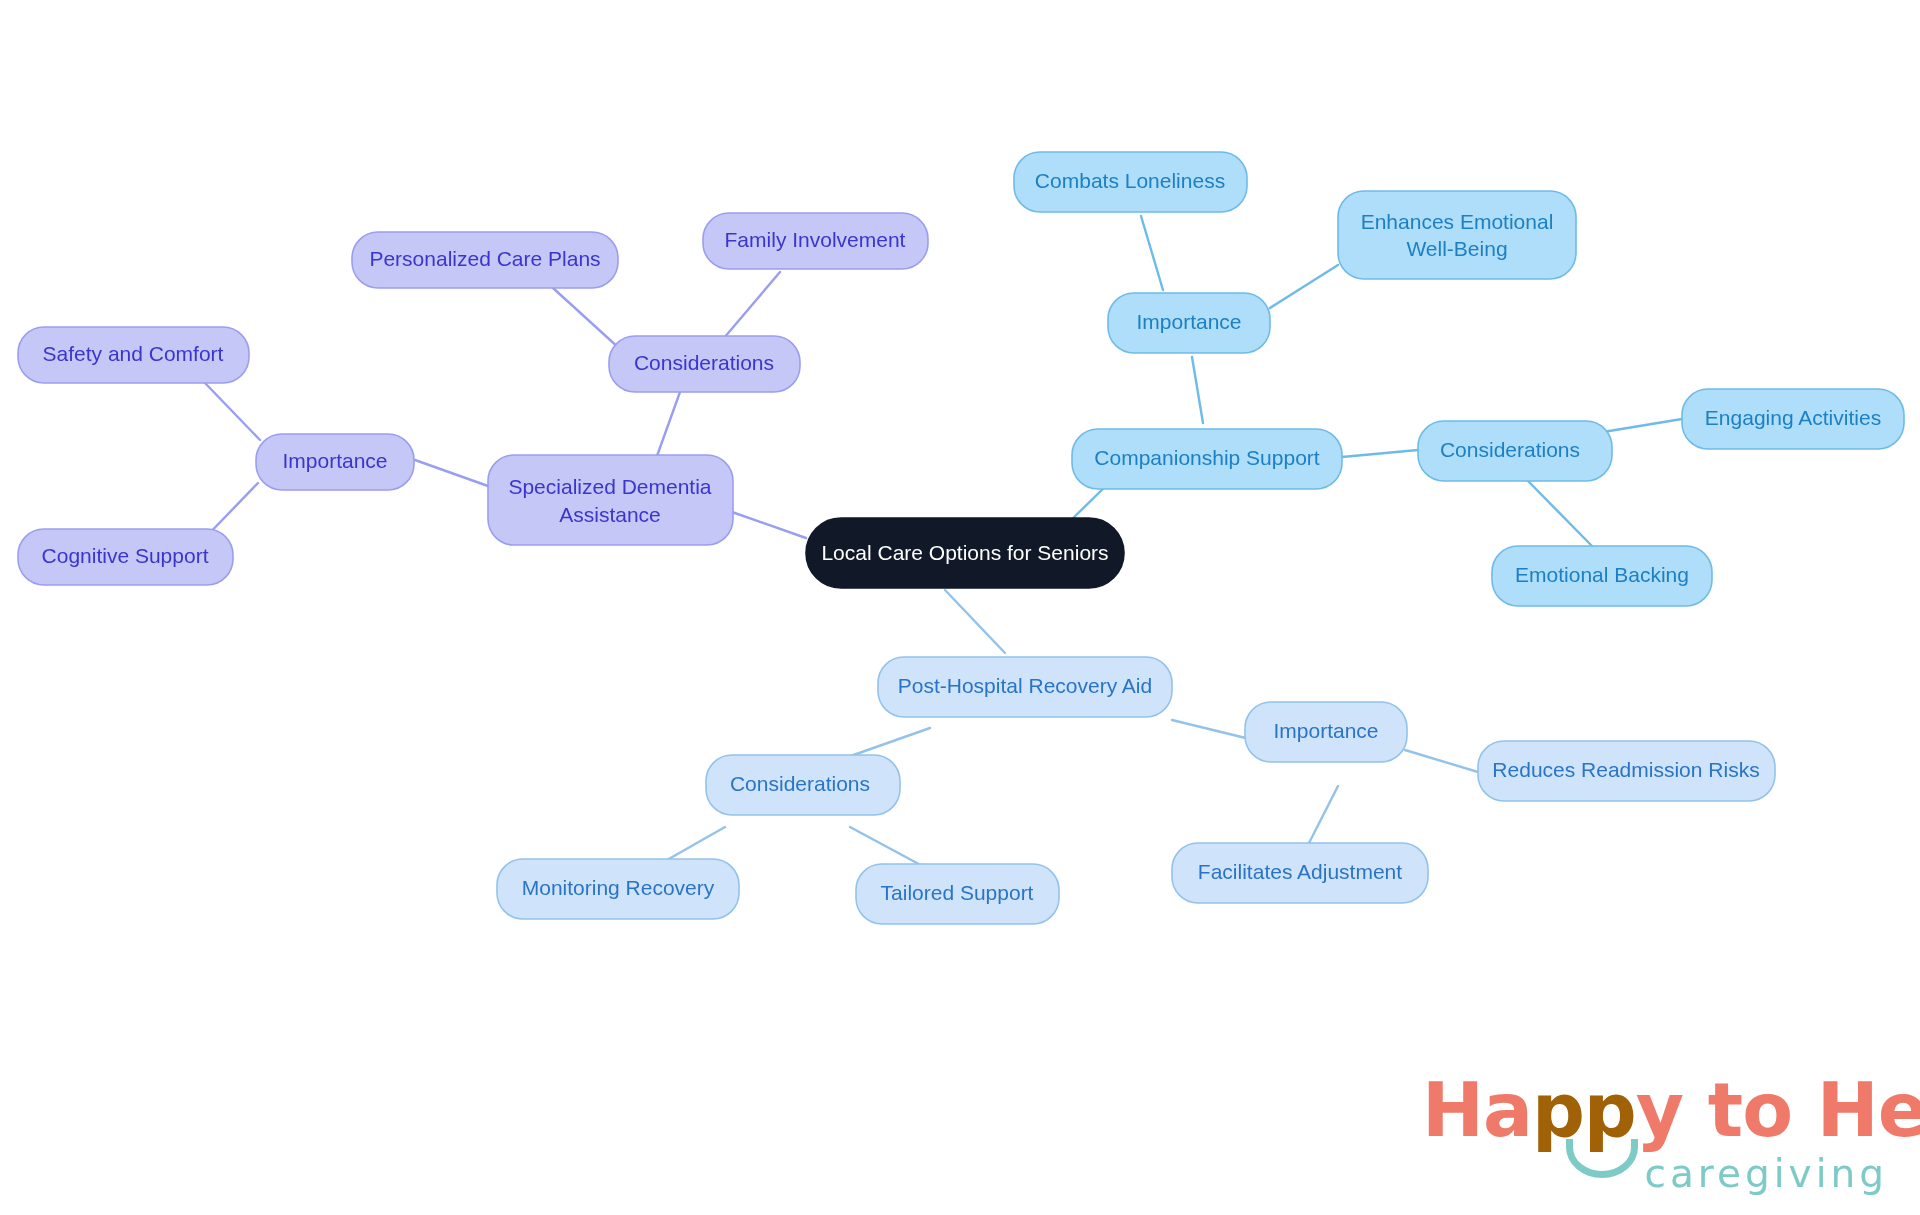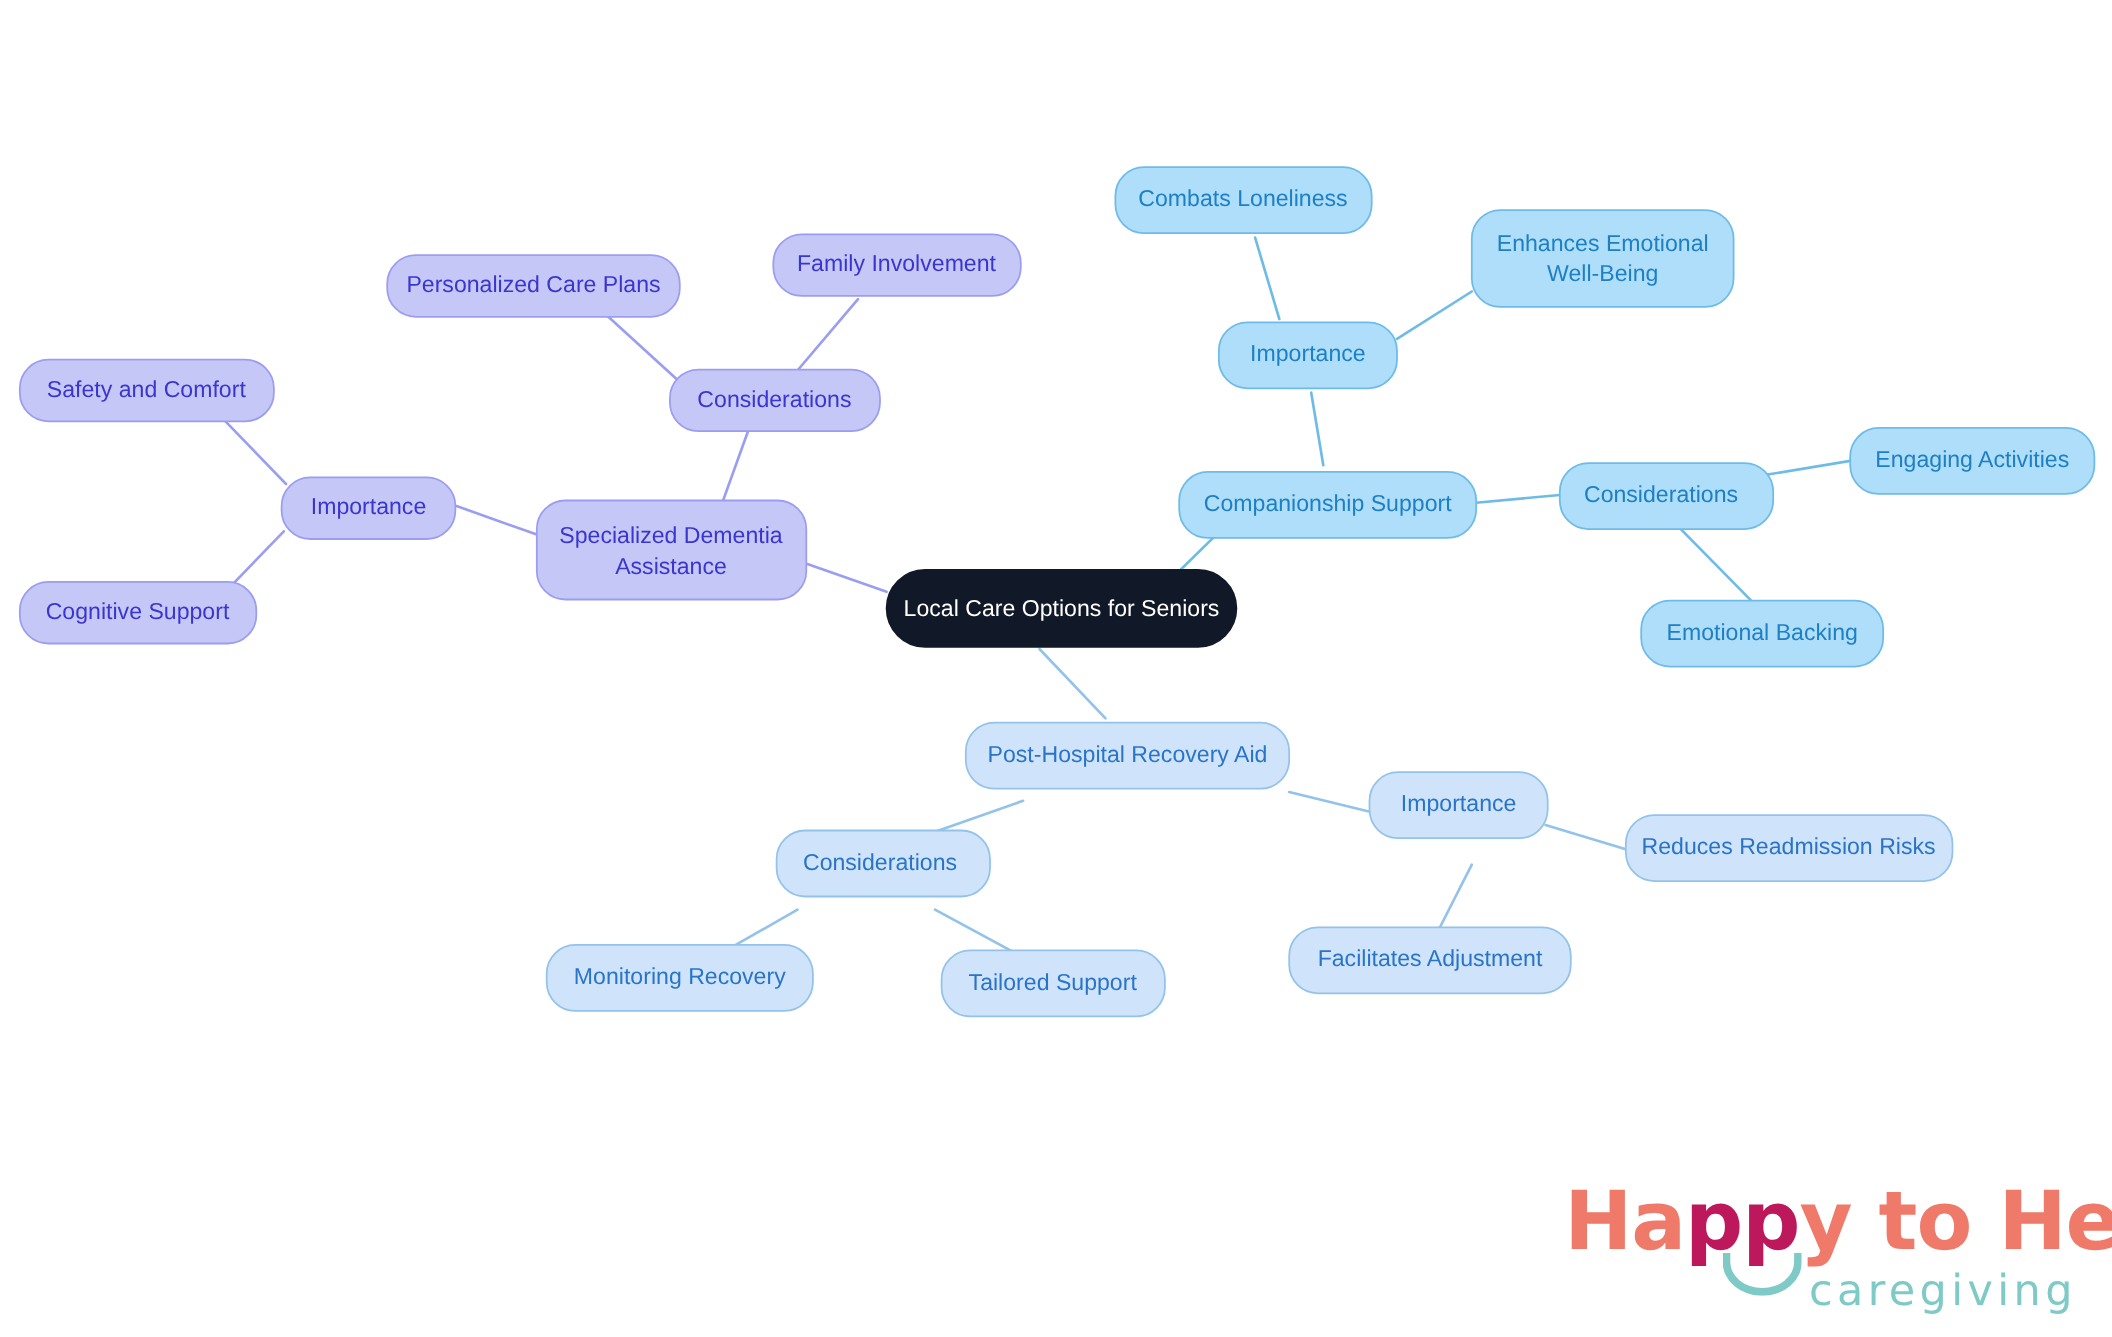--- a/index.html
+++ b/index.html
@@ -50,21 +50,21 @@
     font-weight: bold;
     font-size: 74px;
     letter-spacing: -1px;
     line-height: 1;
     position: absolute;
     left: 0;
     top: 6px;
     color: #ef7a6a;
     white-space: pre;
   }
-  .logo-main .teal-letters { color: #be185d; }
+  .logo-main .teal-letters { color: #a16207; }
   .logo-smile {
     position: absolute;
     left: 144px;
     top: 72px;
     width: 58px;
     height: 32px;
     border: 7px solid #7ecac7;
     border-top: none;
     border-bottom-left-radius: 40px 34px;
     border-bottom-right-radius: 40px 34px;

